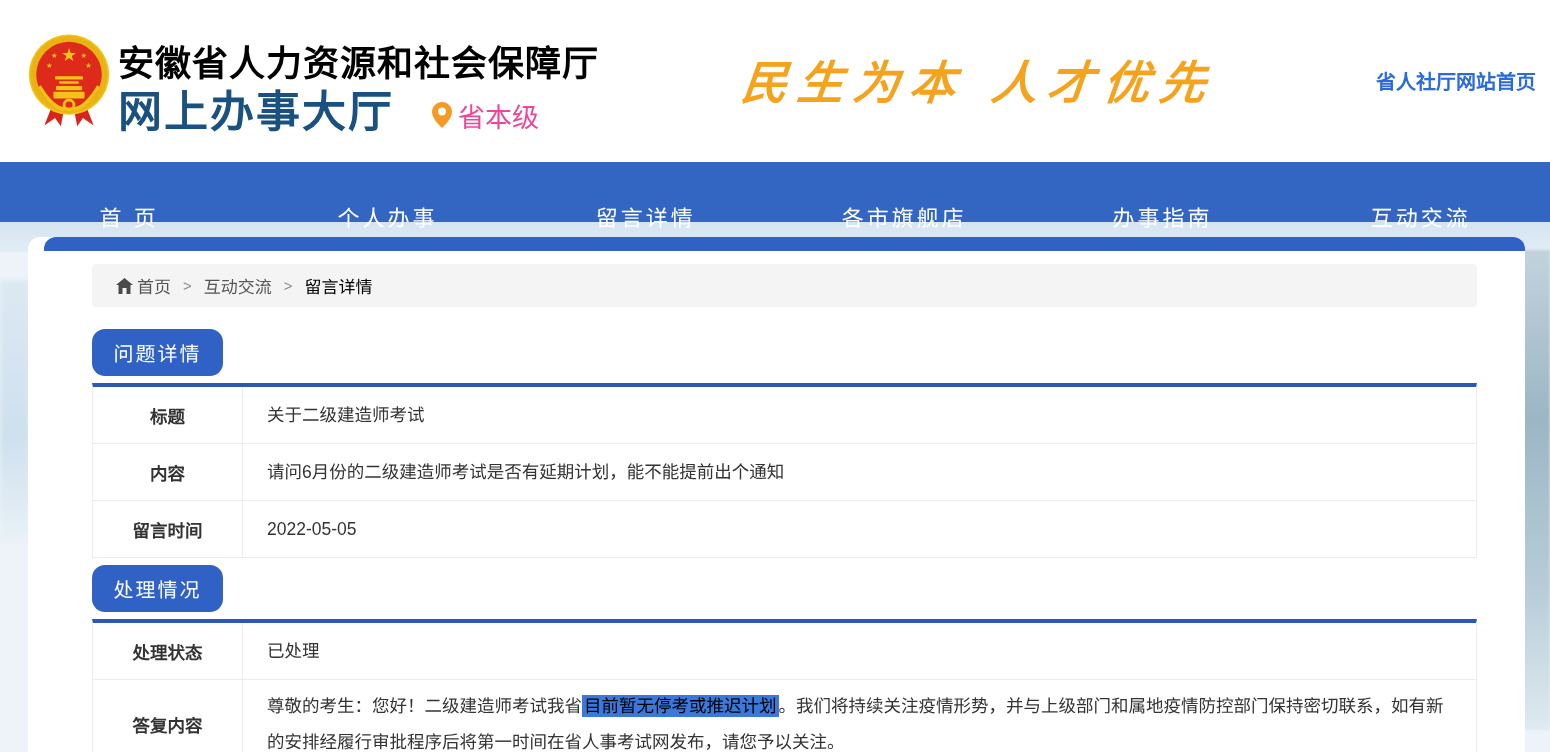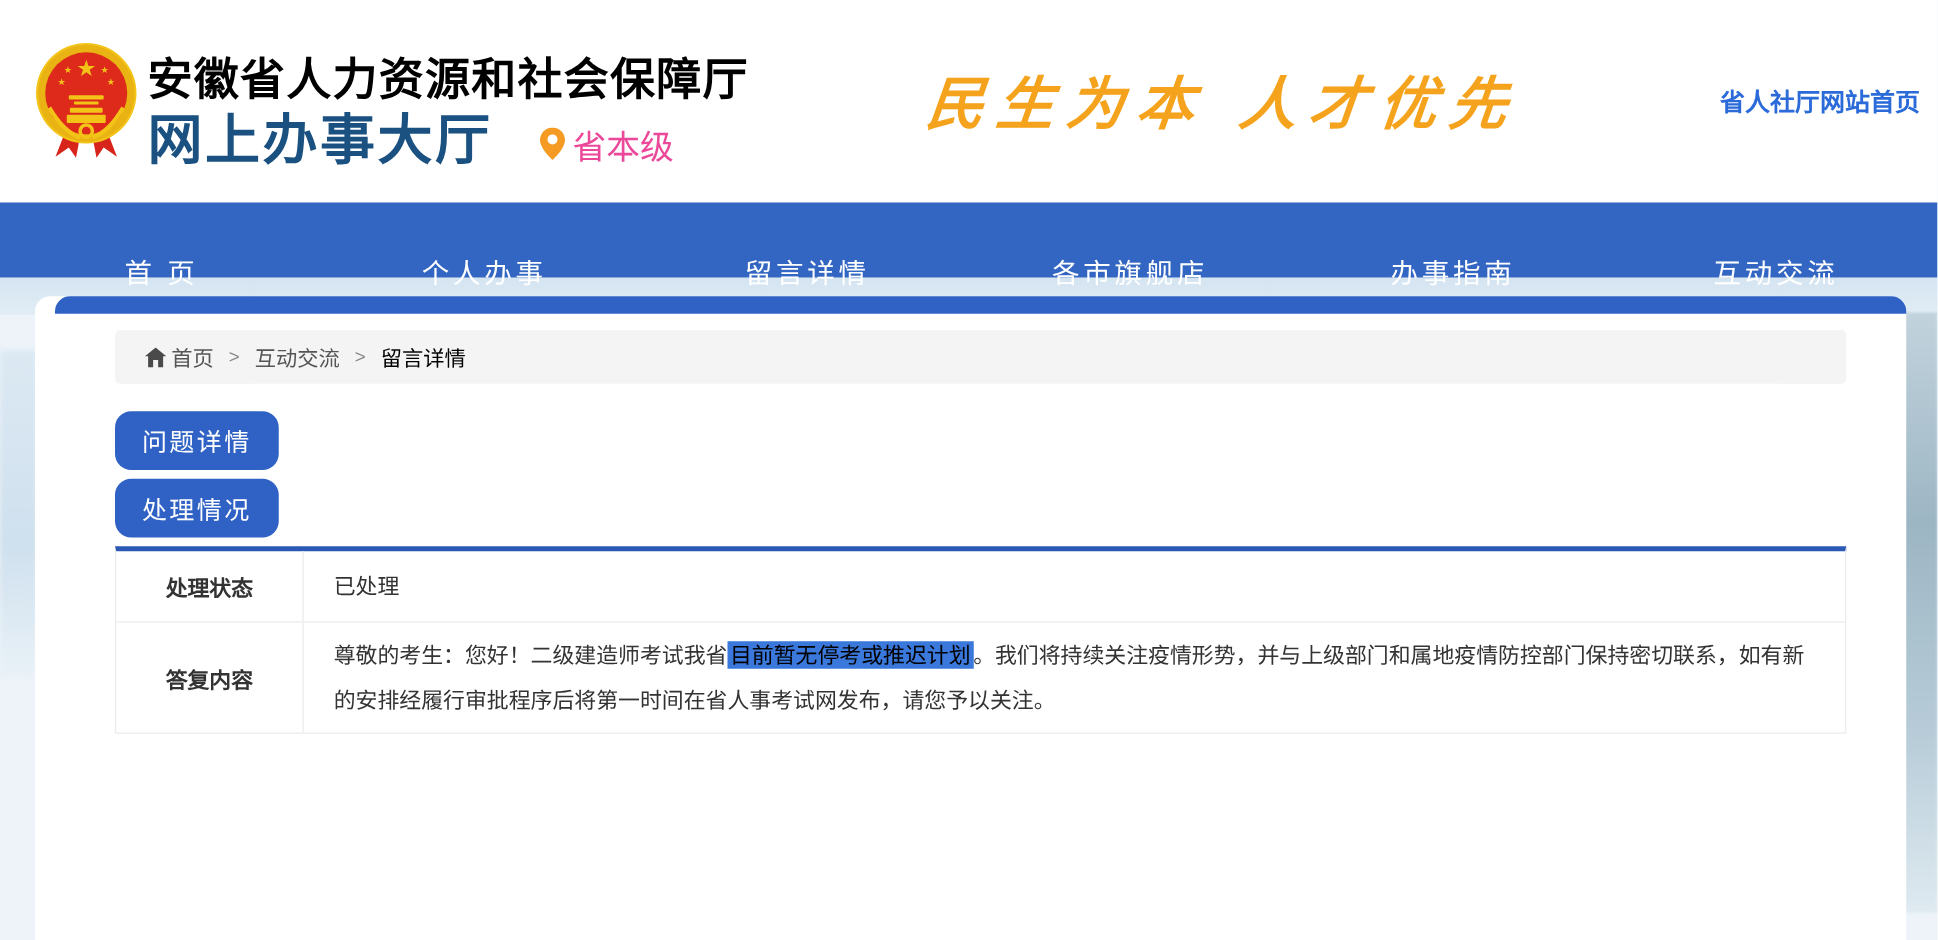--- a/index.html
+++ b/index.html
@@ -133,20 +133,34 @@
         <path d="M8.5 0 L17 7 L14.5 7 L14.5 16 L10.5 16 L10.5 10 L6.5 10 L6.5 16 L2.5 16 L2.5 7 L0 7 Z" fill="#4a4a4a"></path>
       </svg>
       <span class="crumb">首页</span>
       <span class="crumb-sep">&gt;</span>
       <span class="crumb">互动交流</span>
       <span class="crumb-sep">&gt;</span>
       <span class="crumb current">留言详情</span>
     </div>
 
     <div class="sec-tab">问题详情</div>
+    <div class="detail-table">
+      <div class="t-row">
+        <div class="t-label">标题</div>
+        <div class="t-value">关于二级建造师考试</div>
+      </div>
+      <div class="t-row">
+        <div class="t-label">内容</div>
+        <div class="t-value">请问6月份的二级建造师考试是否有延期计划，能不能提前出个通知</div>
+      </div>
+      <div class="t-row">
+        <div class="t-label">留言时间</div>
+        <div class="t-value">2022-05-05</div>
+      </div>
+    </div>
 
     <div class="sec-tab second">处理情况</div>
     <div class="detail-table">
       <div class="t-row">
         <div class="t-label">处理状态</div>
         <div class="t-value">已处理</div>
       </div>
       <div class="t-row">
         <div class="t-label">答复内容</div>
         <div class="t-value block"><span>尊敬的考生：您好！二级建造师考试我省</span><span class="hl">目前暂无停考或推迟计划</span><span>。我们将持续关注疫情形势，并与上级部门和属地疫情防控部门保持密切联系，如有新的安排经履行审批程序后将第一时间在省人事考试网发布，请您予以关注。</span></div>

